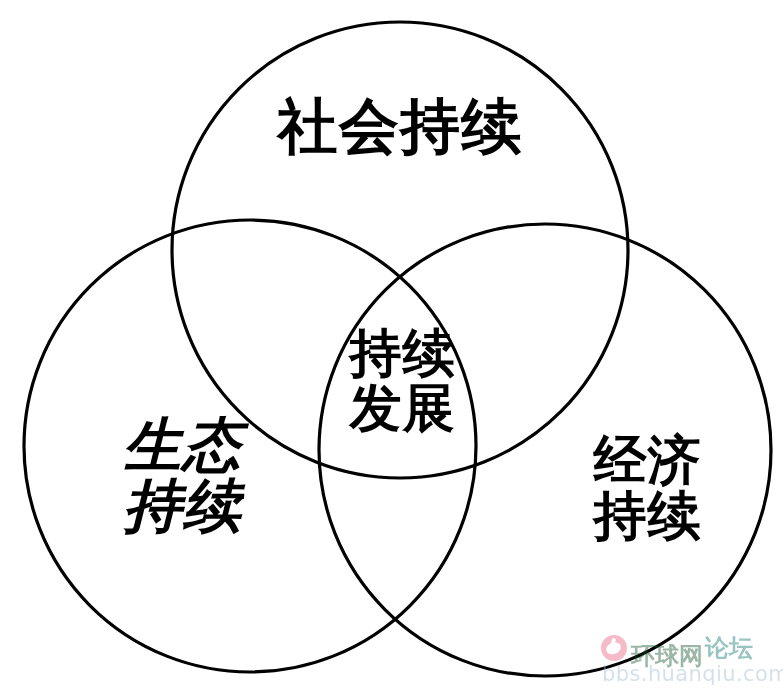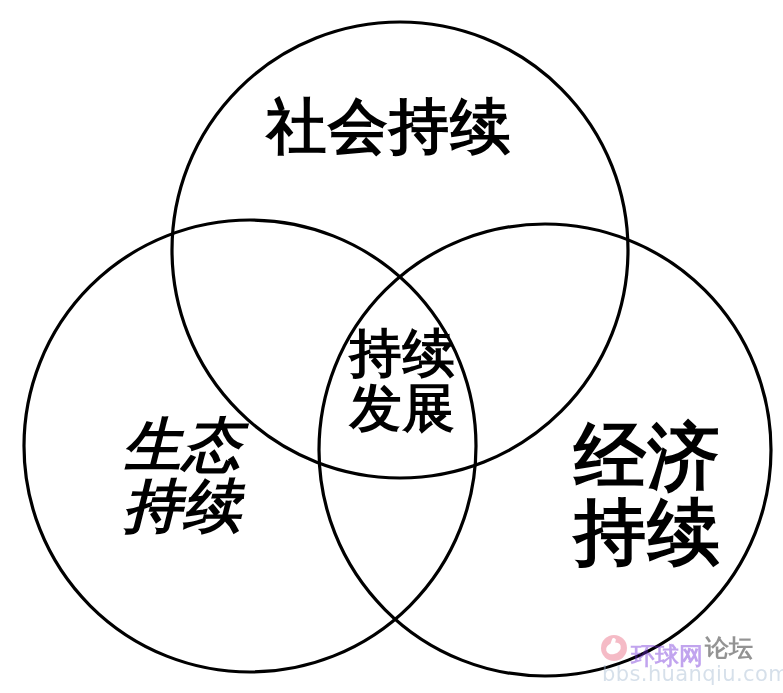--- a/index.html
+++ b/index.html
@@ -35,37 +35,37 @@
     color: #000000;
     font-family: "DejaVu Serif", "Liberation Serif", serif;
     font-weight: 700;
     text-align: center;
     line-height: 1.06;
     letter-spacing: 0.02em;
     white-space: pre-line;
     user-select: none;
   }
   #label-top {
-    left: 234px;
+    left: 245px;
     top: 95px;
     width: 310px;
     font-size: 60px;
   }
   #label-left {
     left: 75px;
     top: 415px;
     width: 215px;
     font-size: 58px;
     font-style: italic;
   }
   #label-right {
     left: 540px;
-    top: 418px;
+    top: 431px;
     width: 215px;
-    font-size: 72px;
+    font-size: 53px;
   }
   #label-center {
     left: 315px;
     top: 325px;
     width: 175px;
     font-size: 52px;
   }
 
   
   #watermark {
@@ -117,22 +117,22 @@
     border-radius: 2px;
     transform: rotate(20deg);
   }
   .wm-cn {
     font-family: "DejaVu Sans", "Liberation Sans", sans-serif;
     font-weight: 700;
     font-size: 24px;
     line-height: 26px;
     letter-spacing: 0px;
   }
-  #wm-cn-red { color: #6d28d9; margin-top: 16px; }
-  #wm-cn-blue { color: #000000; margin-left: 2px; }
+  #wm-cn-red { color: #14532d; margin-top: 16px; }
+  #wm-cn-blue { color: #0f766e; margin-left: 2px; }
   #wm-url {
     position: absolute;
     left: 1px;
     top: 31px;
     font-family: "DejaVu Sans", "Liberation Sans", sans-serif;
     font-size: 21px;
     letter-spacing: 0.4px;
     color: #9fb6cf;
     white-space: nowrap;
   }

